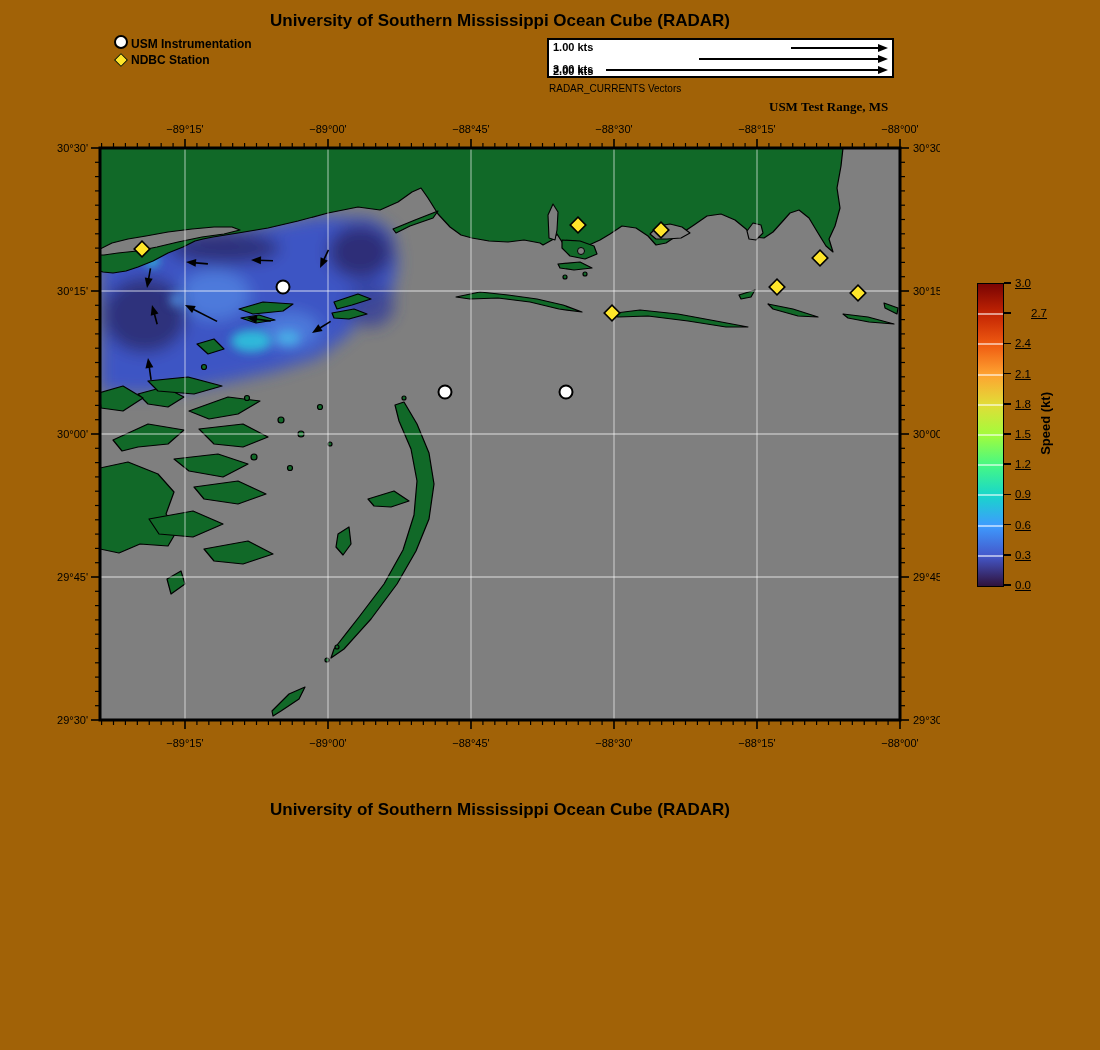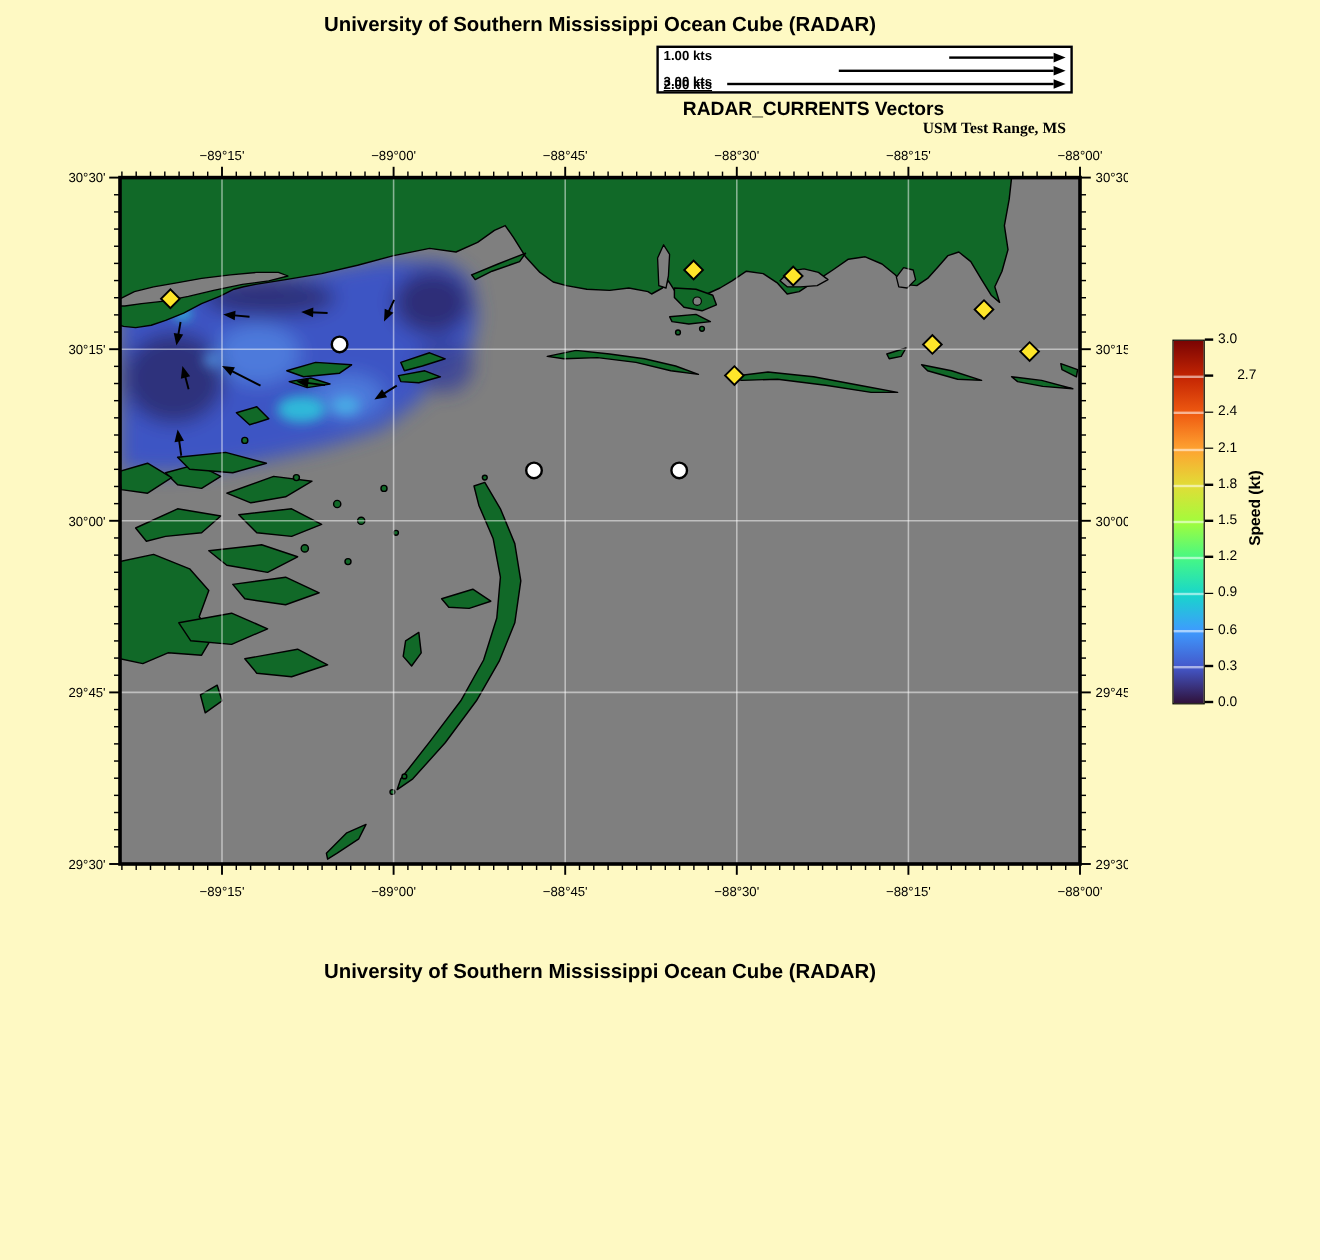--- a/index.html
+++ b/index.html
@@ -1,51 +1,61 @@
 <!DOCTYPE html>
 <html><head>
 <meta charset="utf-8">
 <style>
   html,body{margin:0;padding:0;background:#ffffff;}
-  #fig{position:relative;width:1100px;height:1050px;background:#fef9c3;overflow:hidden;
+  #fig{position:relative;width:1100px;height:1050px;background:#a16207;overflow:hidden;
        font-family:"Liberation Sans",sans-serif;}
   .abs{position:absolute;}
   .title{left:0;width:1000px;text-align:center;font-weight:bold;font-size:17px;color:#000;}
   .subtitle{left:0;width:1000px;text-align:center;font-weight:bold;font-size:15.5px;
             font-family:"Liberation Serif",serif;color:#000;}
   .range-label{font-weight:bold;font-size:13px;font-family:"Liberation Serif",serif;color:#000;}
   
   .lg-row{position:absolute;height:15px;display:flex;align-items:center;}
   .lg-sym{display:inline-block;width:17px;text-align:center;}
   .lg-circle{display:inline-block;width:10px;height:10px;border:2px solid #000;border-radius:50%;background:#fff;}
   .lg-diamond{display:inline-block;width:8px;height:8px;border:1.6px solid #000;background:#ffe62a;transform:rotate(45deg);}
   .lg-label{font-weight:bold;font-size:12px;color:#000;padding-left:2px;white-space:nowrap;}
   
   #vscale{border:2.5px solid #000;background:#fff;text-align:center;}
   .vs-label{position:absolute;left:4px;font-weight:bold;font-size:11px;line-height:11px;color:#000;white-space:nowrap;}
   .vs-shaft{position:absolute;height:1.5px;background:#000;}
   .vs-head{position:absolute;width:0;height:0;border-top:4px solid transparent;
            border-bottom:4px solid transparent;border-left:10px solid #000;}
-  .vs-caption{font-weight:bold;font-size:16px;color:#000;white-space:nowrap;margin-left:20px;}
+  .vs-caption{font-weight:normal;font-size:10px;color:#000;white-space:nowrap;}
   
   #cbar{border:1.6px solid #000;}
   .cb-whiteline{position:absolute;left:0;right:0;height:2px;background:rgba(255,255,255,0.55);}
   .cb-tick{position:absolute;width:7px;height:1.6px;background:#000;}
-  .cb-label{position:absolute;font-size:11.5px;color:#000;line-height:14px;}
+  .cb-label{position:absolute;font-size:11.5px;color:#000;line-height:14px;text-decoration:underline;}
   .cb-title{font-weight:bold;font-size:13px;color:#000;writing-mode:vertical-rl;transform:rotate(180deg);}
   
   text.ticklab{font-family:"Liberation Sans",sans-serif;font-size:11px;fill:#000;}
 </style>
 </head>
 <body>
 
 <div id="fig">
 
   <div class="abs title" style="top:11px;">University of Southern Mississippi Ocean Cube (RADAR)</div>
 
+  <div class="abs" style="left:112px;top:36px;width:220px;height:36px;">
+      <div class="lg-row" style="top: 0px;">
+        <span class="lg-sym"><span class="lg-circle"></span></span>
+        <span class="lg-label">USM Instrumentation</span>
+      </div>
+      <div class="lg-row" style="top: 16px;">
+        <span class="lg-sym"><span class="lg-diamond"></span></span>
+        <span class="lg-label">NDBC Station</span>
+      </div>
+    </div>
 
   <div id="vscale" class="abs" style="left:547px;top:38px;width:343px;height:36px;">
       <div class="vs-label" style="top: 2px; position: absolute;">1.00 kts</div>
       <div class="vs-shaft" style="top: 7.2px; right: 14px; width: 87px; position: absolute;"></div>
       <div class="vs-head" style="top: 4px; right: 4px; position: absolute;"></div>
       <div class="vs-label" style="top: 26px; position: absolute; text-decoration: underline;">2.00 kts</div>
       <div class="vs-shaft" style="top: 18.2px; right: 14px; width: 179px; position: absolute;"></div>
       <div class="vs-head" style="top: 15px; right: 4px; position: absolute;"></div>
       <div class="vs-label" style="top: 24px; position: absolute;">3.00 kts</div>
       <div class="vs-shaft" style="top: 29.2px; right: 14px; width: 272px; position: absolute;"></div>

